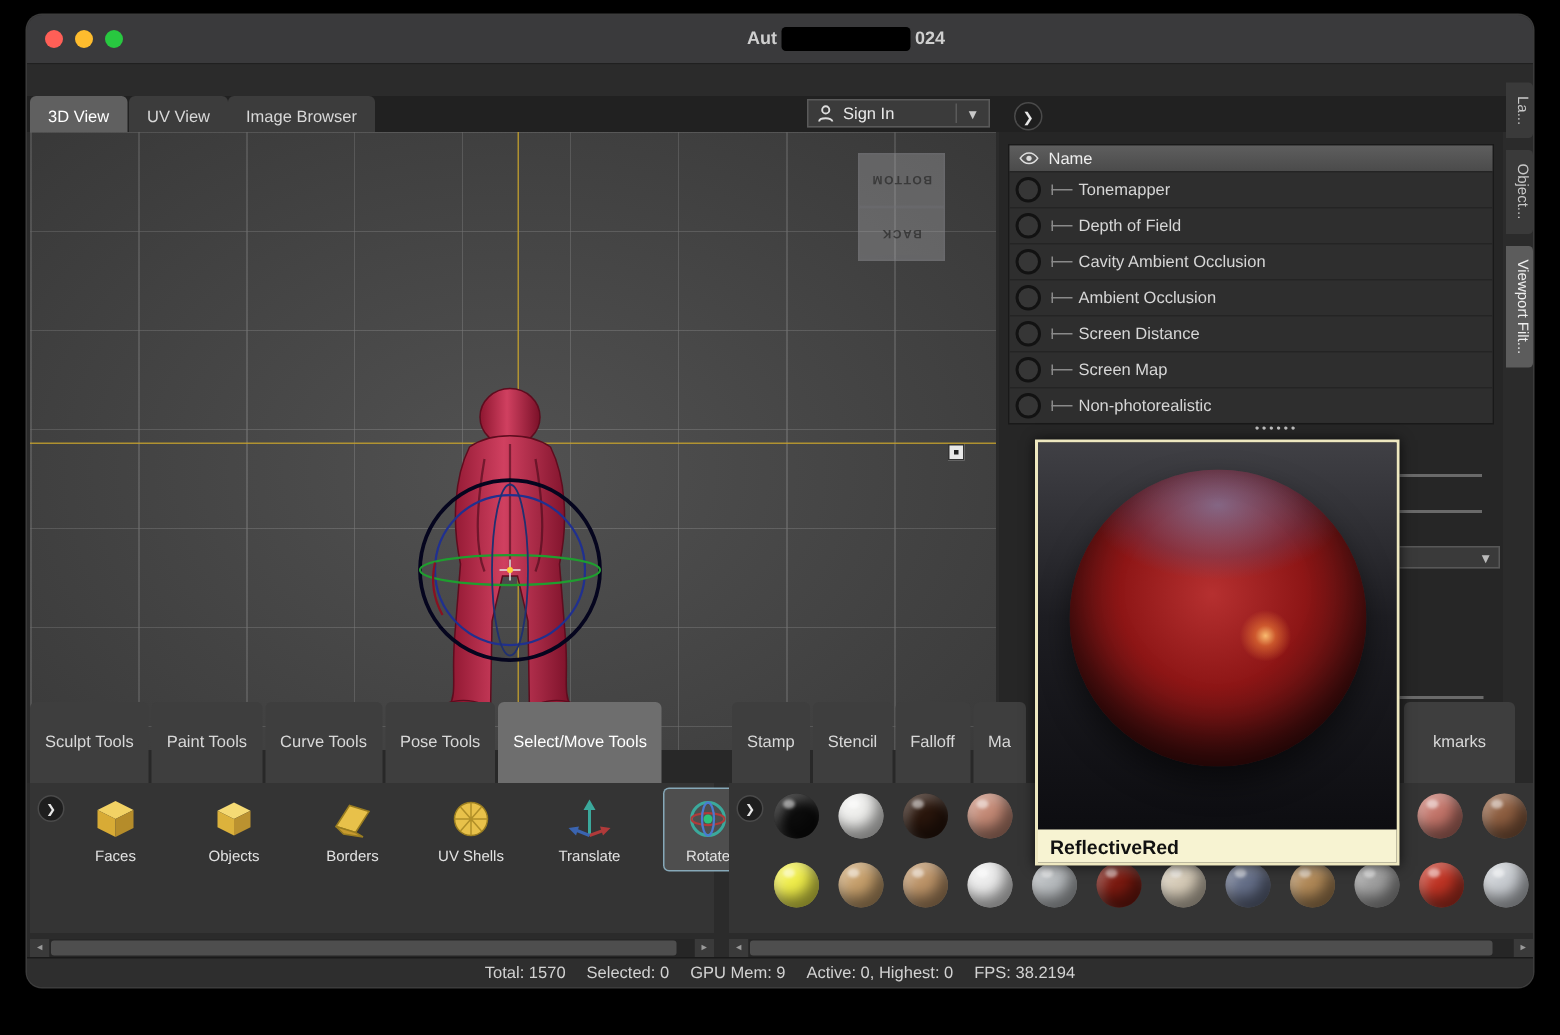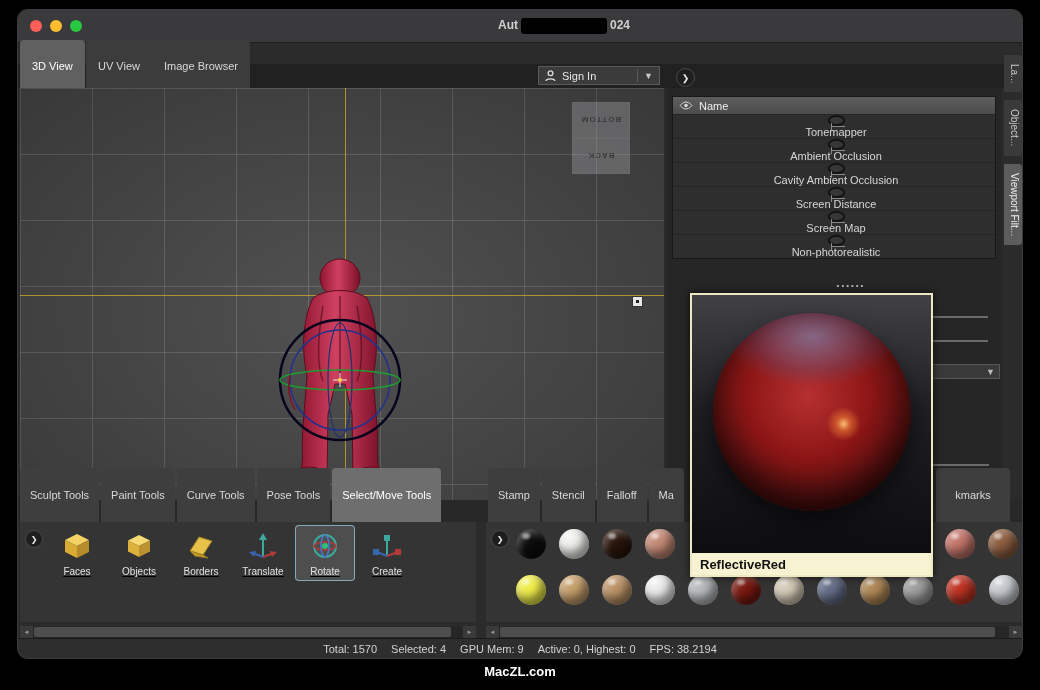--- a/index.html
+++ b/index.html
@@ -12,21 +12,21 @@
   .light{width:12px;height:12px;border-radius:50%;}
   .title{position:absolute;width:100%;text-align:center;top:8px;font-size:12px;font-weight:bold;color:#cfcfcf;margin-left:44px;}
   .censor{display:inline-block;width:86px;height:16px;background:#000;border-radius:3px;vertical-align:middle;margin:0 3px;}
 
   
   .menubar{position:absolute;top:32px;left:0;width:100%;height:22px;background:#2a2a2a;display:flex;align-items:center;padding-left:8px;box-sizing:border-box;}
   .menu-item{color:#e6e6e6;font-size:11.5px;padding:0 10px;cursor:default;}
 
   
   .tabrow{position:absolute;top:54px;left:0;width:100%;height:24px;background:#212121;}
-  .vtab{position:absolute;bottom:0;height:16px;line-height:20px;background:#3c3c3c;color:#d8d8d8;font-size:11px;padding:16px 12px;border-radius:4px 4px 0 0;white-space:nowrap;}
+  .vtab{position:absolute;bottom:0;height:16px;line-height:20px;background:#3c3c3c;color:#d8d8d8;font-size:11px;padding:4px 12px;border-radius:4px 4px 0 0;white-space:nowrap;}
   .vtab.selected{background:#606060;color:#fff;}
   .vtab.t1{left:2px;} .vtab.t2{left:68px;} .vtab.t3{left:134px;}
   .signin{position:absolute;left:520px;top:2px;width:122px;height:19px;background:#3b3b3b;border:1px solid #5a5a5a;display:flex;align-items:center;gap:6px;padding:0 6px;box-sizing:border-box;}
   .signin-label{color:#e8e8e8;font-size:11px;flex:1;}
   .signin-sep{width:1px;height:13px;background:#5a5a5a;}
   .chev{color:#c8c8c8;font-size:9px;}
   .panel-arrow{position:absolute;left:658px;top:58px;width:17px;height:17px;border-radius:50%;background:#1e1e1e;border:1px solid #4a4a4a;color:#e8e8e8;font-size:9px;display:flex;align-items:center;justify-content:center;z-index:5;}
 
   
   .viewport{position:absolute;left:2px;top:78px;width:644px;height:412px;background-color:#484848;
@@ -42,21 +42,21 @@
   .model-svg{position:absolute;left:245px;top:168px;}
   .manip-svg{position:absolute;left:255px;top:227px;}
   .axis-widget{position:absolute;left:612px;top:208px;width:9px;height:9px;background:#e8e8e8;border:1px solid #333;display:flex;align-items:center;justify-content:center;}
   .axis-widget i{width:3px;height:3px;background:#222;display:block;}
   .vdots{position:absolute;left:455px;top:396px;width:90px;text-align:center;color:#bdbdbd;font-size:8px;letter-spacing:2px;}
 
   
   .right-panel{position:absolute;left:648px;top:78px;width:336px;height:412px;background:#262626;}
   .layers{position:absolute;left:6px;top:8px;width:324px;border:1px solid #191919;box-sizing:border-box;}
   .layers-header{height:17px;background:linear-gradient(#5e5e5e,#4b4b4b);display:flex;align-items:center;gap:6px;padding-left:6px;color:#eeeeee;font-size:11px;}
-  .layer-row{height:23px;background:#2e2e2e;border-top:1px solid #242424;display:flex;align-items:center;padding-left:4px;flex-direction:column;}
+  .layer-row{height:23px;background:#2e2e2e;border-top:1px solid #242424;display:flex;align-items:center;padding-left:4px;}
   .radio{width:13px;height:13px;border-radius:50%;border:2px solid #121212;background:#363636;box-sizing:content-box;}
   .tree-dash{width:14px;height:1px;background:#8a8a8a;margin:0 4px 0 7px;position:relative;}
   .tree-dash::before{content:"";position:absolute;left:0;top:-3px;width:1px;height:7px;background:#8a8a8a;}
   .layer-label{color:#d6d6d6;font-size:11px;}
   .pdots{position:absolute;left:140px;top:193px;width:90px;text-align:center;color:#bdbdbd;font-size:8px;letter-spacing:2px;}
   .pslider{position:absolute;height:2px;background:#6a6a6a;}
   .ps1{left:260px;top:228px;width:62px;} .ps2{left:260px;top:252px;width:62px;} .ps3{left:265px;top:376px;width:58px;}
   .pdropdown{position:absolute;left:252px;top:276px;width:82px;height:15px;background:#3a3a3a;border:1px solid #585858;color:#bbb;font-size:9px;display:flex;align-items:center;justify-content:flex-end;padding-right:4px;box-sizing:border-box;}
 
   
@@ -70,21 +70,21 @@
   .ttgroup.left{left:2px;} .ttgroup.right{left:470px;}
   .tab{background:#3e3e3e;color:#d8d8d8;font-size:11px;padding:21px 10px;border-radius:4px 4px 0 0;white-space:nowrap;margin-top:21px;}
   .tab.selected{background:#6e6e6e;color:#fff;}
   .tab.kmarks{position:absolute;left:918px;bottom:0;width:74px;text-align:center;box-sizing:border-box;}
 
   
   .tray{position:absolute;top:512px;height:100px;background:#343434;}
   .tray-left{left:2px;width:456px;}
   .tray-right{left:468px;width:536px;}
   .tray-arrow{position:absolute;left:5px;top:8px;width:16px;height:16px;border-radius:50%;background:#1e1e1e;border:1px solid #4a4a4a;color:#e8e8e8;font-size:8px;display:flex;align-items:center;justify-content:center;}
-  .tools{position:absolute;left:28px;top:4px;display:flex;gap:4px;text-decoration:underline;}
+  .tools{position:absolute;left:28px;top:4px;display:flex;gap:21px;}
   .tool{width:58px;display:flex;flex-direction:column;align-items:center;gap:3px;padding:3px 0;border-radius:3px;}
   .tool.selected{background:#4e4e4e;box-shadow:0 0 0 1px #86a8b8;}
   .tool-iconbox{width:34px;height:34px;display:flex;align-items:center;justify-content:center;}
   .tool-label{color:#e2e2e2;font-size:10px;white-space:nowrap;}
 
   
   .srow{position:absolute;display:flex;gap:13px;align-items:center;height:40px;}
   .srow1{left:30px;top:2px;right:4px;}
   .srow2{left:30px;top:48px;}
   .sw-spacer{flex:1;}
@@ -204,26 +204,31 @@
           <span>Name</span>
         </div>
         <div class="layer-row">
             <span class="radio"></span>
             <span class="tree-dash"></span>
             <span class="layer-label">Tonemapper</span>
           </div>
         <div class="layer-row">
             <span class="radio"></span>
             <span class="tree-dash"></span>
+            <span class="layer-label">Depth of Field</span>
+          </div>
+        <div class="layer-row">
+            <span class="radio"></span>
+            <span class="tree-dash"></span>
+            <span class="layer-label">Cavity Ambient Occlusion</span>
+          </div>
+        <div class="layer-row">
+            <span class="radio"></span>
+            <span class="tree-dash"></span>
             <span class="layer-label">Ambient Occlusion</span>
-          </div>
-        <div class="layer-row">
-            <span class="radio"></span>
-            <span class="tree-dash"></span>
-            <span class="layer-label">Cavity Ambient Occlusion</span>
           </div>
         <div class="layer-row">
             <span class="radio"></span>
             <span class="tree-dash"></span>
             <span class="layer-label">Screen Distance</span>
           </div>
         <div class="layer-row">
             <span class="radio"></span>
             <span class="tree-dash"></span>
             <span class="layer-label">Screen Map</span>
@@ -292,20 +297,29 @@
           <span class="tool-label">Objects</span>
         </div>
         <div class="tool">
           <span class="tool-iconbox">
             <svg width="30" height="30" viewBox="0 0 30 30">
                 <polygon points="4,20 13,6 26,10 17,24" fill="#e8c14a" stroke="#9a7d20"></polygon>
                 <polygon points="4,20 9,25 22,27 17,24" fill="#c79a2e" stroke="#9a7d20"></polygon>
               </svg>
           </span>
           <span class="tool-label">Borders</span>
+        </div>
+        <div class="tool">
+          <span class="tool-iconbox">
+            <svg width="30" height="30" viewBox="0 0 30 30">
+                <circle cx="15" cy="15" r="11" fill="#e8c14a" stroke="#9a7d20"></circle>
+                <path d="M15,4 L15,26 M4,15 L26,15 M8,7 L22,23 M22,7 L8,23" stroke="#b08f28" stroke-width="1" fill="none"></path>
+              </svg>
+          </span>
+          <span class="tool-label">UV Shells</span>
         </div>
         <div class="tool">
           <span class="tool-iconbox">
             <svg width="30" height="30" viewBox="0 0 30 30">
                 <line x1="15" y1="26" x2="15" y2="6" stroke="#3ba99c" stroke-width="2"></line>
                 <polygon points="15,2 11,9 19,9" fill="#3ba99c"></polygon>
                 <line x1="15" y1="26" x2="26" y2="22" stroke="#b03a3a" stroke-width="2"></line>
                 <polygon points="29,21 22,20 24,26" fill="#b03a3a"></polygon>
                 <line x1="15" y1="26" x2="5" y2="22" stroke="#3a64b0" stroke-width="2"></line>
                 <polygon points="1,21 8,20 6,26" fill="#3a64b0"></polygon>
@@ -379,29 +393,28 @@
     <div class="sbar sright">
       <span class="sb-btn">◄</span>
       <div class="sb-track">
           <div class="sb-thumb"></div>
         </div>
       <span class="sb-btn">►</span>
     </div>
 
     <div class="statusbar">
       <span>Total: 1570</span>
-      <span>Selected: 4</span>
+      <span>Selected: 0</span>
       <span>GPU Mem: 9</span>
       <span>Active: 0, Highest: 0</span>
       <span>FPS: 38.2194</span>
     </div>
 
     <div class="mpopup">
       <div class="mpopup-view">
         <div class="msphere"></div>
       </div>
       <div class="mpopup-label">ReflectiveRed</div>
     </div>
 
   </div>
 
-  <div class="banner">MacZL.com</div>
 </div>
 
 </body></html>

